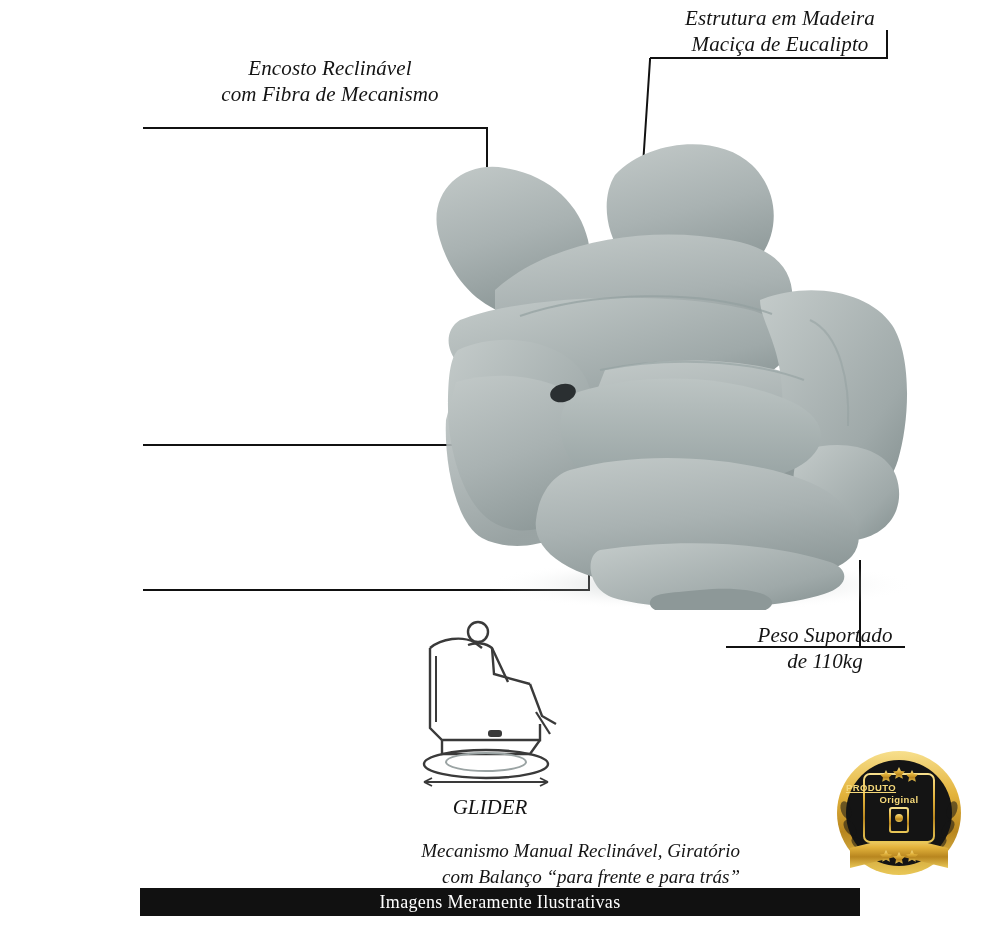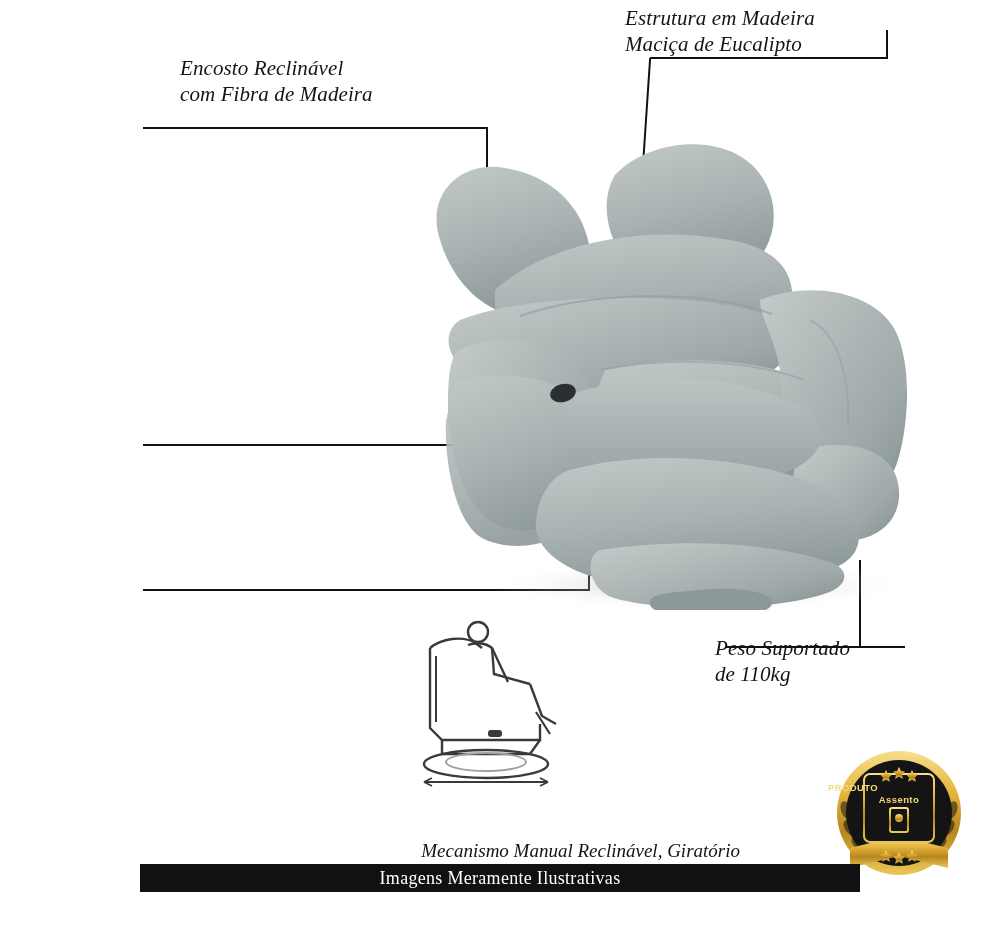--- a/index.html
+++ b/index.html
@@ -26,21 +26,21 @@
   .callout {
     position: absolute;
     font-family: "Liberation Serif", serif;
     font-style: italic;
     font-size: 21px;
     line-height: 1.26;
     color: #141414;
     white-space: pre-line;
     letter-spacing: .1px;
   }
-  .callout.center { }
+  .callout.center { text-align: center; }
 
   
   #leaders {
     position: absolute;
     left: 0; top: 0;
     width: 1000px;
     height: 930px;
     pointer-events: none;
   }
 
@@ -104,21 +104,21 @@
     color: #f6d97a;
     letter-spacing: .4px;
   }
   .seal-top { top: 43px; font-size: 9.5px; }
   .seal-sub { top: 55px; font-size: 9.5px; }
 
   
   #footer {
     position: absolute;
     left: 140px;
-    top: 864px;
+    top: 888px;
     width: 720px;
     height: 28px;
     background: #111111;
     color: #ffffff;
     display: flex;
     align-items: center;
     justify-content: center;
     font-family: "Liberation Serif", serif;
     font-size: 18px;
     letter-spacing: .3px;
@@ -208,28 +208,28 @@
              C272,498 248,492 250,482 C252,473 268,473 300,470 Z" fill="#8d9898"></path>
 
     <ellipse cx="163" cy="273" rx="13" ry="9" transform="rotate(-14 163 273)" fill="#2a2f31"></ellipse>
 
     <path d="M120,196 C190,172 300,168 372,194" fill="none" stroke="#93a0a0" stroke-width="2" opacity=".7"></path>
     <path d="M200,250 C270,236 350,240 404,260" fill="none" stroke="#93a0a0" stroke-width="2" opacity=".6"></path>
     <path d="M410,200 C440,214 450,262 448,306" fill="none" stroke="#93a0a0" stroke-width="2" opacity=".55"></path>
   </svg>
 
   <div class="callout center" style="left:180px; top:55px; width:300px;">Encosto Reclinável
-com Fibra de Madeira</div>
+com Fibra de Mecanismo</div>
 
   <div class="callout center" style="left:625px; top:5px; width:310px;">Estrutura em Madeira
 Maciça de Eucalipto</div>
 
 
 
-  <div class="callout center" style="left:715px; top:635px; width:220px;">Peso Suportado
+  <div class="callout center" style="left:715px; top:622px; width:220px;">Peso Suportado
 de 110kg</div>
 
   <svg id="glider" viewBox="0 0 200 180">
 
     <circle cx="88" cy="20" r="10" fill="none" stroke="#3a3a3a" stroke-width="2.4"></circle>
     <path d="M78,33 C86,30 96,31 102,36 L118,70" fill="none" stroke="#3a3a3a" stroke-width="2.4"></path>
     <path d="M102,36 L104,62 L140,72" fill="none" stroke="#3a3a3a" stroke-width="2.4"></path>
     <path d="M140,72 L152,104 L166,112" fill="none" stroke="#3a3a3a" stroke-width="2.4"></path>
     <path d="M146,100 L160,122" fill="none" stroke="#3a3a3a" stroke-width="2.2"></path>
 
@@ -240,20 +240,21 @@
     <rect x="98" y="118" width="14" height="7" rx="3" fill="#3a3a3a"></rect>
 
     <ellipse cx="96" cy="152" rx="62" ry="14" fill="none" stroke="#3a3a3a" stroke-width="2.4"></ellipse>
     <ellipse cx="96" cy="150" rx="40" ry="9" fill="none" stroke="#9aa3a3" stroke-width="2"></ellipse>
 
     <path d="M34,170 L158,170" fill="none" stroke="#3a3a3a" stroke-width="1.8"></path>
     <path d="M34,170 L42,166 M34,170 L42,174" fill="none" stroke="#3a3a3a" stroke-width="1.8"></path>
     <path d="M158,170 L150,166 M158,170 L150,174" fill="none" stroke="#3a3a3a" stroke-width="1.8"></path>
   </svg>
 
+  <div class="glider-label">GLIDER</div>
 
   <div class="glider-caption">Mecanismo Manual Reclinável, Giratório
 com Balanço  “para frente e para trás”</div>
 
   <svg id="seal" viewBox="0 0 150 150">
     <defs>
       <linearGradient id="gold" x1="0" y1="0" x2="0" y2="1">
         <stop offset="0%" stop-color="#f7df8c"></stop>
         <stop offset="35%" stop-color="#e3b33c"></stop>
         <stop offset="65%" stop-color="#b8861f"></stop>
@@ -285,20 +286,20 @@
 
     <g fill="url(#gold)">
       <path d="M62,110 l2,4 4,.5 -3,3 .8,4.3 -3.8-2.1 -3.8,2.1 .8-4.3 -3-3 4-.5z"></path>
       <path d="M75,112 l2,4 4,.5 -3,3 .8,4.3 -3.8-2.1 -3.8,2.1 .8-4.3 -3-3 4-.5z"></path>
       <path d="M88,110 l2,4 4,.5 -3,3 .8,4.3 -3.8-2.1 -3.8,2.1 .8-4.3 -3-3 4-.5z"></path>
     </g>
 
     <rect x="66" y="68" width="18" height="24" rx="2" fill="none" stroke="url(#gold)" stroke-width="2"></rect>
     <circle cx="75" cy="78" r="4" fill="url(#gold)"></circle>
   </svg>
-  <div class="seal-text seal-top" style="top:782px; left:778px;">PRODUTO</div>
-  <div class="seal-text seal-sub" style="top:794px; left:824px;">Assento</div>
+  <div class="seal-text seal-top" style="top:782px; left:796px;text-decoration:underline;">PRODUTO</div>
+  <div class="seal-text seal-sub" style="top:794px; left:824px;">Original</div>
 
   <div id="footer">
     <span>Imagens Meramente Ilustrativas</span>
   </div>
 
 </div>
 
 </body></html>

